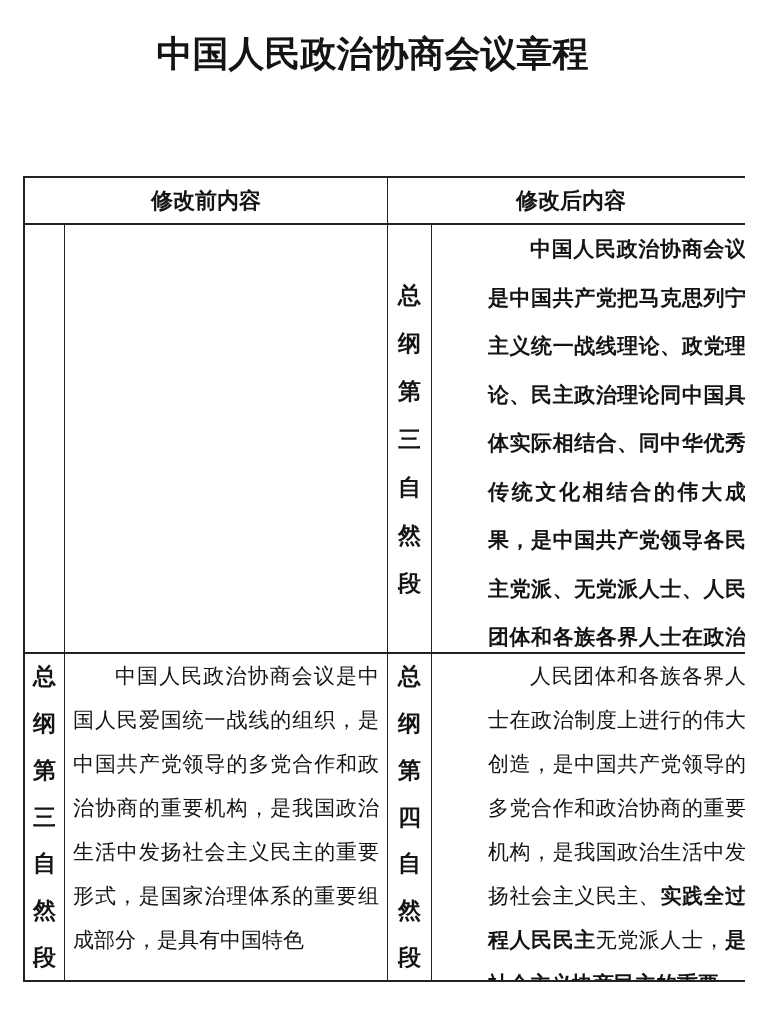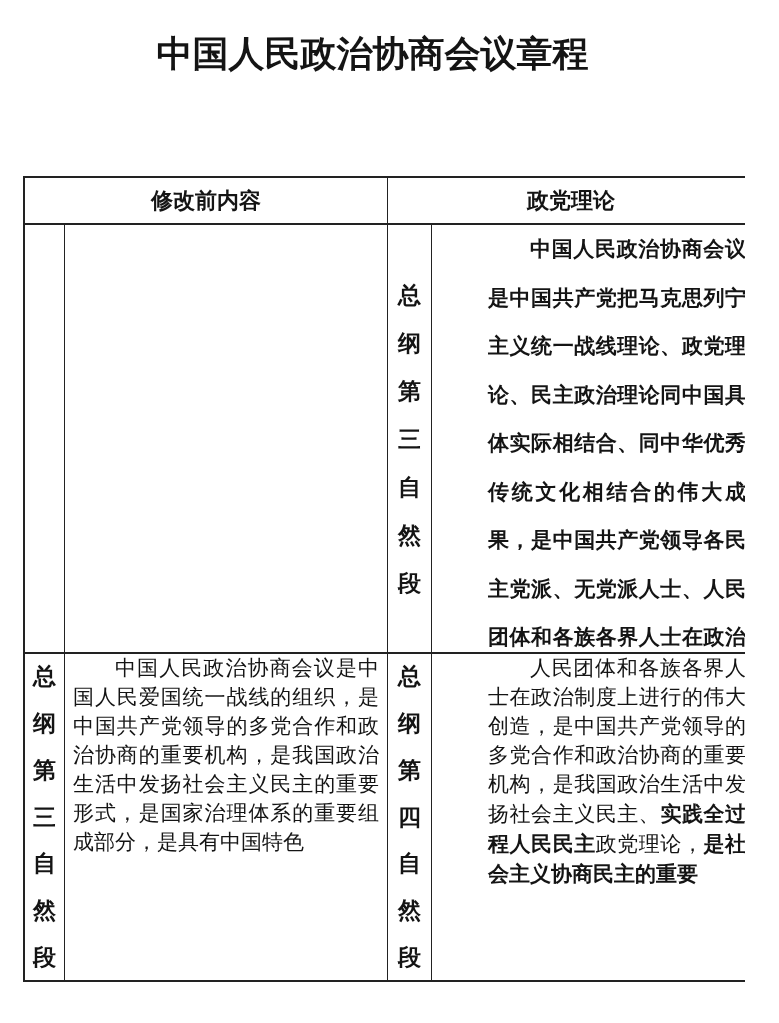--- a/index.html
+++ b/index.html
@@ -78,21 +78,21 @@
 
   .content-cell {
     width: 323px;
     padding: 0 8px;
     font-size: 21px;
     text-align: justify;
     text-justify: inter-character;
   }
   .content-cell.last { width: auto; flex: 1; }
   .trow-1 .content-cell { line-height: 47.5px; }
-  .trow-2 .content-cell { line-height: 29px; }
+  .trow-2 .content-cell { line-height: 44px; }
 
   .para { margin: 0; text-indent: 42px; }
   .seg-regular {
     font-family: "Liberation Serif", serif;
     font-weight: normal;
   }
   .seg-bold {
     font-family: "Liberation Sans", sans-serif;
     font-weight: bold;
   }
@@ -103,21 +103,21 @@
 <div class="page">
 
   <h1 class="title">
     <span class="title-line">中国人民政治协商会议章程</span>
   </h1>
 
   <div class="cmp-table">
 
     <div class="thead">
       <div class="th th-before">修改前内容</div>
-      <div class="th th-after">政党理论</div>
+      <div class="th th-after">修改后内容</div>
     </div>
 
     <div class="trow trow-1">
       <div class="cell label-cell label-before"></div>
       <div class="cell content-cell"></div>
       <div class="cell label-cell label-after">
           <span class="vchar">总</span>
           <span class="vchar">纲</span>
           <span class="vchar">第</span>
           <span class="vchar">三</span>
@@ -146,18 +146,18 @@
       <div class="cell label-cell label-after">
           <span class="vchar">总</span>
           <span class="vchar">纲</span>
           <span class="vchar">第</span>
           <span class="vchar">四</span>
           <span class="vchar">自</span>
           <span class="vchar">然</span>
           <span class="vchar">段</span>
         </div>
       <div class="cell content-cell last">
-          <p class="para"><span class="seg-regular">人民团体和各族各界人士在政治制度上进行的伟大创造，是中国共产党领导的多党合作和政治协商的重要机构，是我国政治生活中发扬社会主义民主、</span><span class="seg-bold">实践全过程人民民主</span><span class="seg-regular">政党理论，</span><span class="seg-bold">是社会主义协商民主的重要</span></p>
+          <p class="para"><span class="seg-regular">人民团体和各族各界人士在政治制度上进行的伟大创造，是中国共产党领导的多党合作和政治协商的重要机构，是我国政治生活中发扬社会主义民主、</span><span class="seg-bold">实践全过程人民民主</span><span class="seg-regular">无党派人士，</span><span class="seg-bold">是社会主义协商民主的重要</span></p>
         </div>
     </div>
 
   </div>
 </div>
 
 </body></html>

